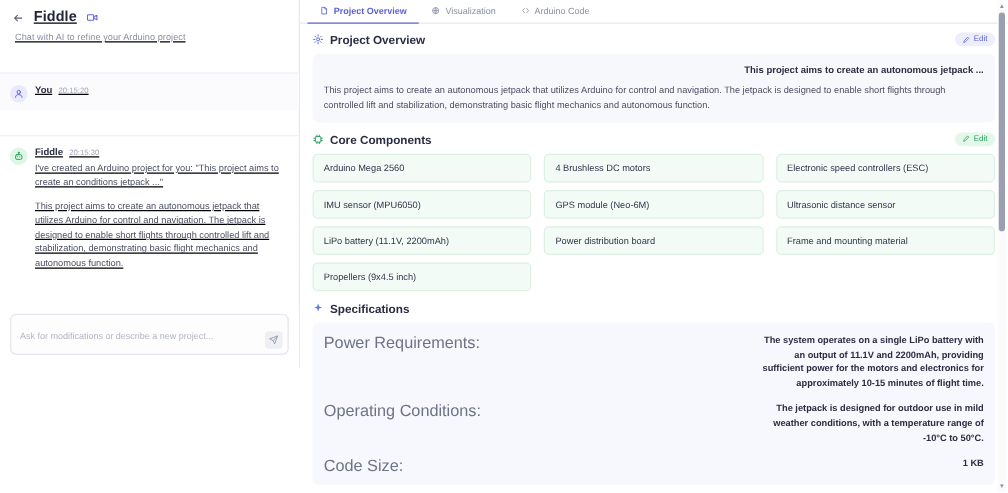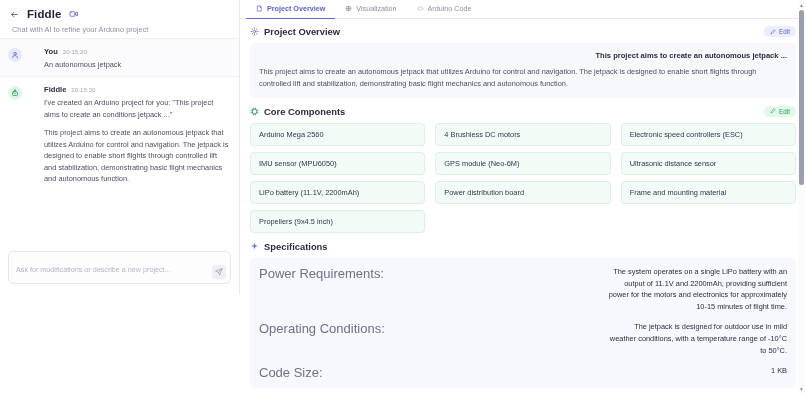--- a/index.html
+++ b/index.html
@@ -11,31 +11,32 @@
   }
   .app { display: flex; width: 806px; height: 394px; }
 
   
   .chat-panel {
     width: 240px; height: 294px;
     background: #ffffff;
     border-right: 1px solid #e8e9ee;
     display: flex; flex-direction: column;
     position: relative;
+    text-decoration: underline;
   }
   .chat-header { padding: 8px 10px 4px 10px; }
   .chat-header-row { display: flex; align-items: center; gap: 8px; }
   .back-arrow { color: #5b5f73; font-size: 11px; line-height: 1; cursor: pointer; display:flex; align-items:center;}
   .chat-title { font-size: 11.5px; font-weight: bold; color: #22243a; letter-spacing: .1px; }
   .video-icon { display: flex; align-items: center; color: #6366d8; }
   .chat-subtitle { font-size: 7.3px; color: #8b8fa3; margin: 5px 0 0 2px; letter-spacing: .05px;}
 
   .chat-scroll { flex: 1; overflow: hidden; padding: 0; }
 
-  .msg { display: flex; gap: 22px; padding: 8px 10px 6px 8px; }
+  .msg { display: flex; gap: 6px; padding: 8px 10px 6px 8px; margin-top: 20px; }
   .msg.user { background: #fbfbfd; border-top: 1px solid #f0f0f5; }
   .msg.bot { background: #ffffff; border-top: 1px solid #f0f0f5; }
   .avatar {
     width: 14px; height: 14px; border-radius: 50%;
     flex: 0 0 14px; display: flex; align-items: center; justify-content: center;
     margin-top: 1px;
   }
   .avatar.user-av { background: #e8e9fb; color: #5b5fd6; }
   .avatar.bot-av { background: #ddf6e6; color: #27a05a; }
   .msg-body { flex: 1; min-width: 0; }
@@ -100,21 +101,21 @@
   .comp-item {
     background: #f3fbf6; border: 1px solid #dcf0e4; border-radius: 4px;
     padding: 6px 8px; font-size: 7.4px; color: #31344a;
   }
 
   
   .spec-box { background: #f6f8fd; border-radius: 5px; padding: 8px 9px; }
   .spec-row { display: flex; justify-content: space-between; gap: 20px; margin-bottom: 8px; }
   .spec-row:last-child { margin-bottom: 0; }
   .spec-key { font-size: 13px; color: #6e7287; flex: 0 0 auto; }
-  .spec-val { font-size: 7.4px; font-weight: normal; color: #2b2d42; text-align: right; line-height: 1.6; max-width: 180px; }
+  .spec-val { font-size: 7.4px; font-weight: bold; color: #2b2d42; text-align: right; line-height: 1.6; max-width: 180px; }
 
   
   .vscroll { position: absolute; right: 1px; top: 0; width: 7px; height: 394px; background: #fbfbfc; }
   .vscroll .thumb { position: absolute; top: 10px; left: 1px; width: 5px; height: 175px; border-radius: 3px; background: #9b9eae; }
   .vscroll .arr { position: absolute; left: 1px; width: 5px; text-align: center; font-size: 5px; color: #8d90a0; }
   .vscroll .arr.up { top: 2px; }
   .vscroll .arr.dn { bottom: 2px; }
 </style>
 </head>
 <body>
@@ -148,21 +149,20 @@
           <svg width="8" height="8" viewBox="0 0 16 16" fill="none" stroke="currentColor" stroke-width="1.5" stroke-linecap="round" stroke-linejoin="round">
             <circle cx="8" cy="5.3" r="2.7"></circle>
             <path d="M2.8 13.6c0-2.7 2.3-4.3 5.2-4.3s5.2 1.6 5.2 4.3"></path>
           </svg>
         </div>
         <div class="msg-body">
           <div class="msg-meta">
             <span class="msg-author">You</span>
             <span class="msg-time">20:15:20</span>
           </div>
-          <div class="msg-text">An autonomous jetpack</div>
         </div>
       </div>
 
       <div class="msg bot">
         <div class="avatar bot-av">
           <svg width="8" height="8" viewBox="0 0 16 16" fill="none" stroke="currentColor" stroke-width="1.5" stroke-linecap="round" stroke-linejoin="round">
             <rect x="3" y="5.5" width="10" height="7.5" rx="2"></rect>
             <path d="M8 5.5V3"></path>
               <circle cx="8" cy="2.3" r="0.9"></circle>
             <path d="M6.2 8.8h.01M9.8 8.8h.01"></path>

